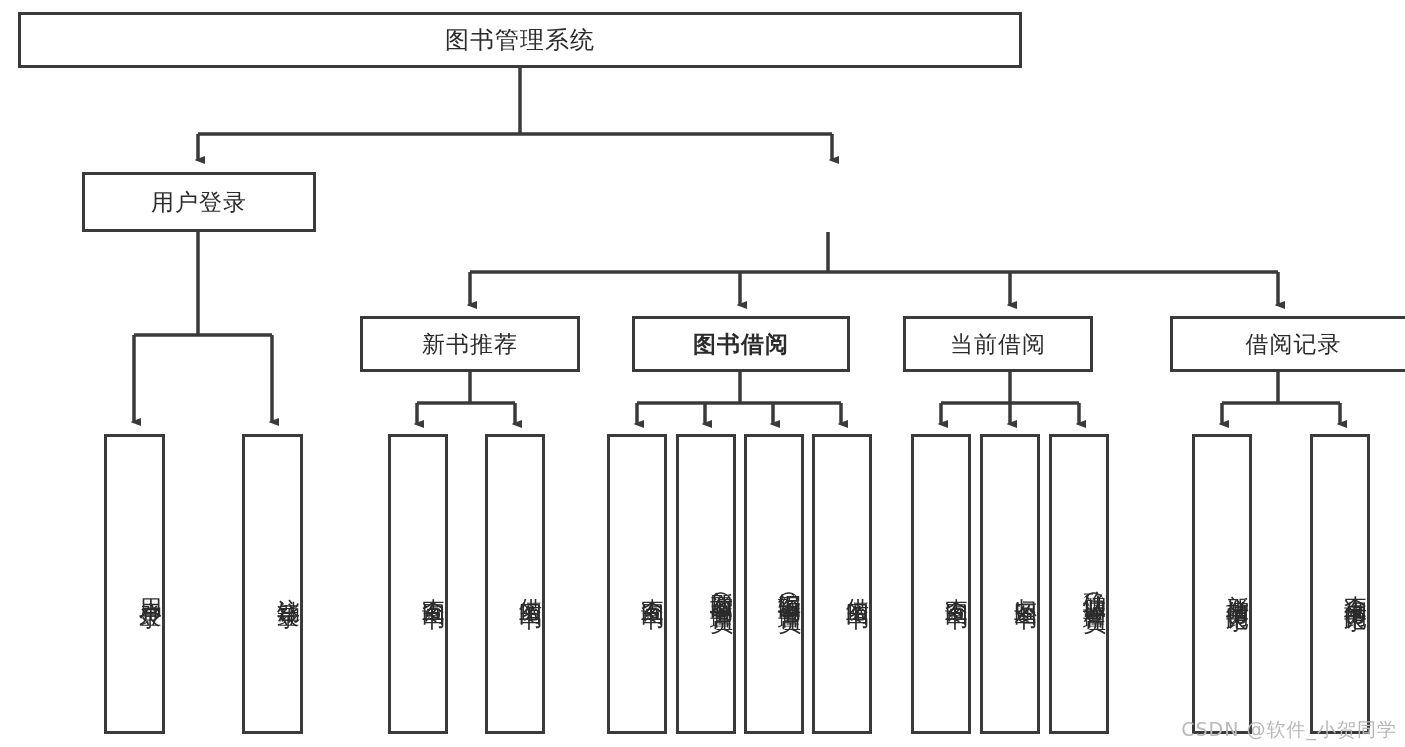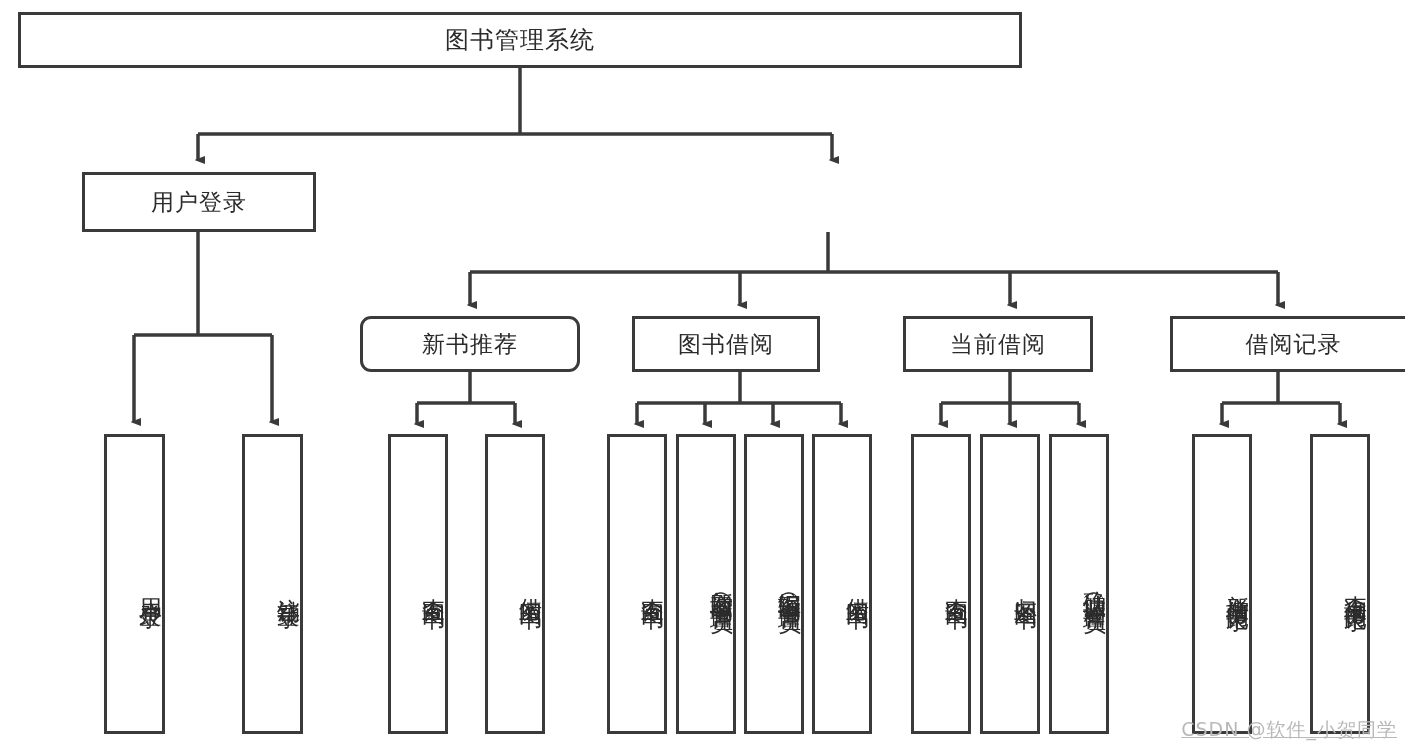--- a/index.html
+++ b/index.html
@@ -44,21 +44,20 @@
     white-space:nowrap;
   }
   .watermark{
     position:absolute;
     right:8px;bottom:4px;
     font-size:19px;
     color:#b9b9b9;
     letter-spacing:1px;
     white-space:nowrap;
     pointer-events:none;
-    text-decoration:underline;
   }
 </style>
 </head>
 <body>
 
 <div id="canvas">
 
   <svg id="wires" viewBox="0 0 1405 747" xmlns="http://www.w3.org/2000/svg">
     <defs>
       <marker id="arrow" markerWidth="10" markerHeight="10" refX="4" refY="7" orient="auto" markerUnits="userSpaceOnUse">
@@ -110,24 +109,24 @@
   </svg>
 
   <div class="node h root" style="left:18px;top:12px;width:1004px;height:56px;">
     <span class="lbl">图书管理系统</span>
   </div>
 
   <div class="node h" style="left:82px;top:172px;width:234px;height:60px;">
     <span class="lbl">用户登录</span>
   </div>
 
-  <div class="node h" style="left:360px;top:316px;width:220px;height:56px;border-radius:11px;">
+  <div class="node h" style="left:360px;top:316px;width:220px;height:56px;">
     <span class="lbl">新书推荐</span>
   </div>
-  <div class="node h" style="left:632px;top:316px;width:188px;height:56px;">
+  <div class="node h" style="left:632px;top:316px;width:218px;height:56px;font-weight:bold;">
     <span class="lbl">图书借阅</span>
   </div>
   <div class="node h" style="left:903px;top:316px;width:190px;height:56px;">
     <span class="lbl">当前借阅</span>
   </div>
   <div class="node h" style="left:1170px;top:316px;width:247px;height:56px;">
     <span class="lbl">借阅记录</span>
   </div>
 
   <div class="node v" style="left:104px;top:434px;width:61px;height:300px;">

